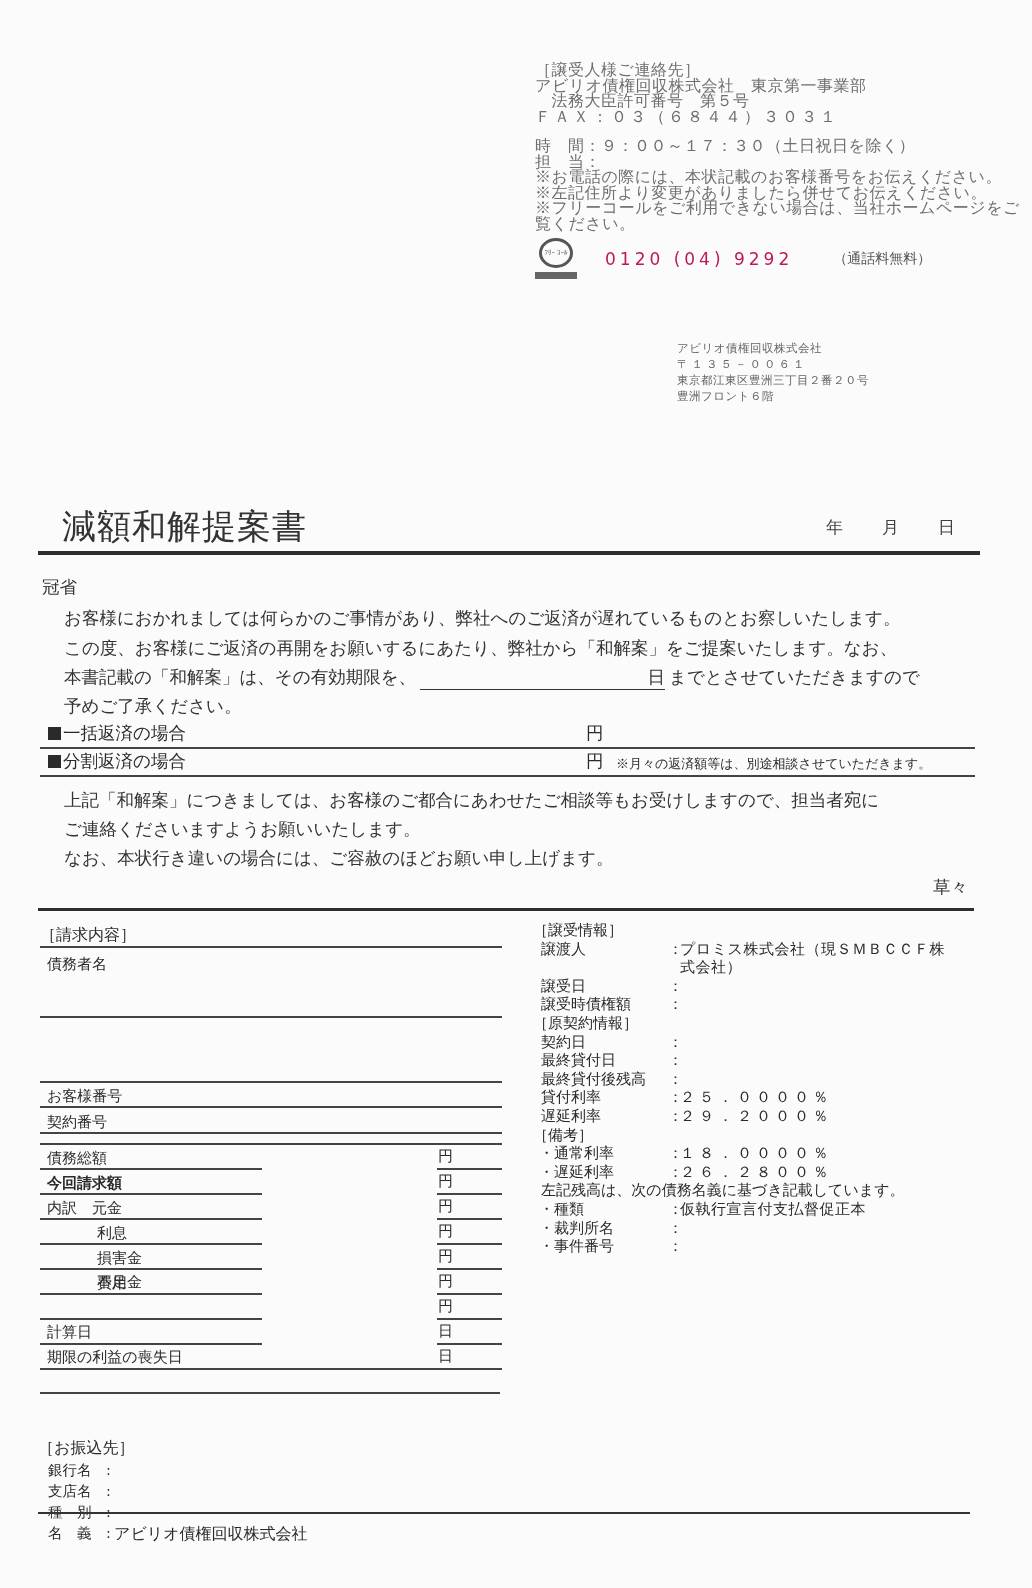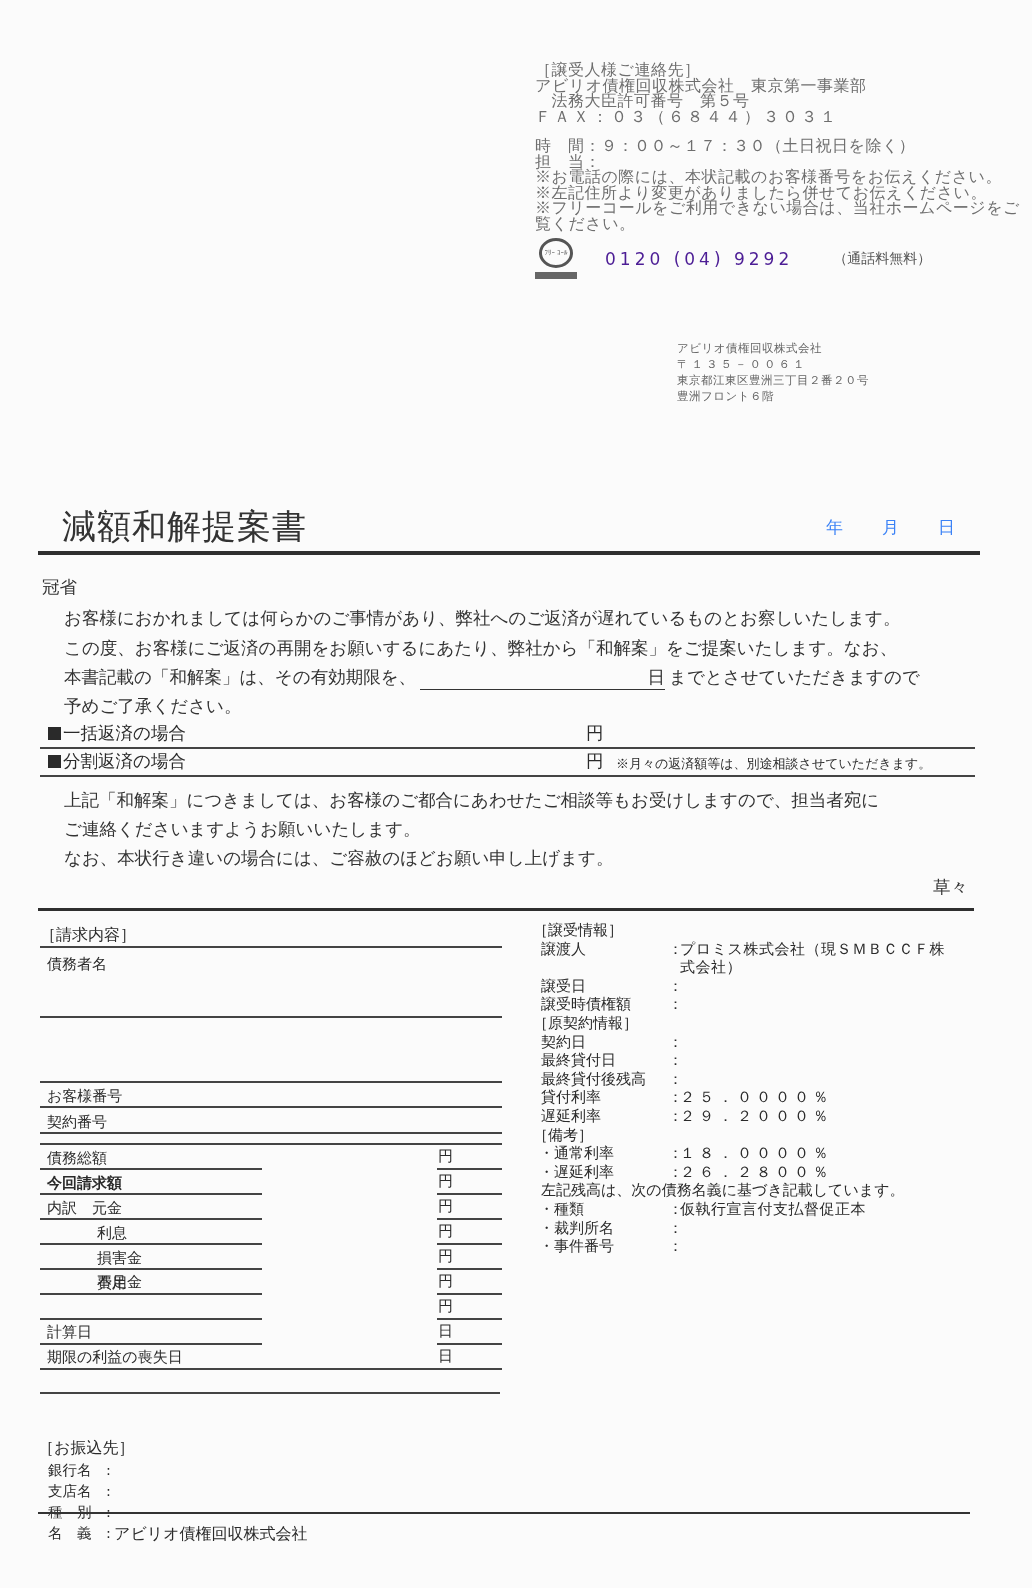--- a/index.html
+++ b/index.html
@@ -5,25 +5,25 @@
   * { box-sizing: border-box; margin: 0; padding: 0; }
   html, body { width: 1032px; height: 1588px; background: #fbfbfb; }
   body { position: relative; font-family: "DejaVu Sans", "Liberation Sans", sans-serif; color: #2a2a2a; overflow: hidden; }
   .abs { position: absolute; }
   .contact { left: 535px; top: 62px; font-size: 16px; line-height: 15.5px; letter-spacing: 0.5px; font-family: "DejaVu Serif", serif; color: #6e6e6e; }
   .contact .gap { height: 14px; }
   .phone-row { left: 535px; top: 238px; display: flex; align-items: center; }
   .logo { width: 42px; height: 42px; position: relative; }
   .logo .circ { width: 34px; height: 30px; border: 3px solid #555; border-radius: 50%; position: absolute; left: 4px; top: 0; font-size: 7px; color: #555; display: flex; align-items: center; justify-content: center; line-height: 8px; text-align: center; }
   .logo .bar { position: absolute; left: 0; top: 34px; width: 42px; height: 7px; background: #666; }
-  .phone-num { margin-left: 28px; font-size: 17px; letter-spacing: 4px; color: #4c1d95; font-family: "DejaVu Sans", sans-serif; }
+  .phone-num { margin-left: 28px; font-size: 17px; letter-spacing: 4px; color: #be185d; font-family: "DejaVu Sans", sans-serif; }
   .free { margin-left: 40px; font-size: 14px; color: #555; font-family: "DejaVu Serif", serif; }
   .address { left: 677px; top: 340px; font-size: 11.5px; line-height: 16px; letter-spacing: 0.5px; color: #666; font-family: "DejaVu Serif", serif; }
   .title { left: 62px; top: 496px; font-size: 34px; color: #333; letter-spacing: 1px; font-family: "DejaVu Sans", sans-serif; margin-top: 8px; }
-  .date { left: 826px; top: 516px; font-size: 17px; color: #3b82f6; word-spacing: 34px; }
+  .date { left: 826px; top: 516px; font-size: 17px; color: #404040; word-spacing: 34px; }
   .date span { display: inline-block; width: 56px; }
   .rule-thick { height: 4px; background: #2f2f2f; }
   .body-text { font-family: "DejaVu Serif", serif; font-size: 17.5px; color: #333; }
   .line { position: absolute; white-space: nowrap; }
   .blank { display: inline-block; width: 245px; border-bottom: 1.5px solid #333; text-align: right; margin: 0 4px; }
   .pay-row { position: absolute; left: 40px; width: 935px; height: 27px; border-bottom: 2px solid #444; font-family: "DejaVu Serif", serif; font-size: 17.5px; }
   .pay-row .lbl { position: absolute; left: 8px; bottom: 2px; }
   .pay-row .yen { position: absolute; left: 546px; bottom: 2px; }
   .pay-row .note { position: absolute; left: 576px; bottom: 2px; font-size: 13px; }
   .sq { display: inline-block; width: 13px; height: 13px; background: #2a2a2a; margin-right: 2px; vertical-align: -1px; }

